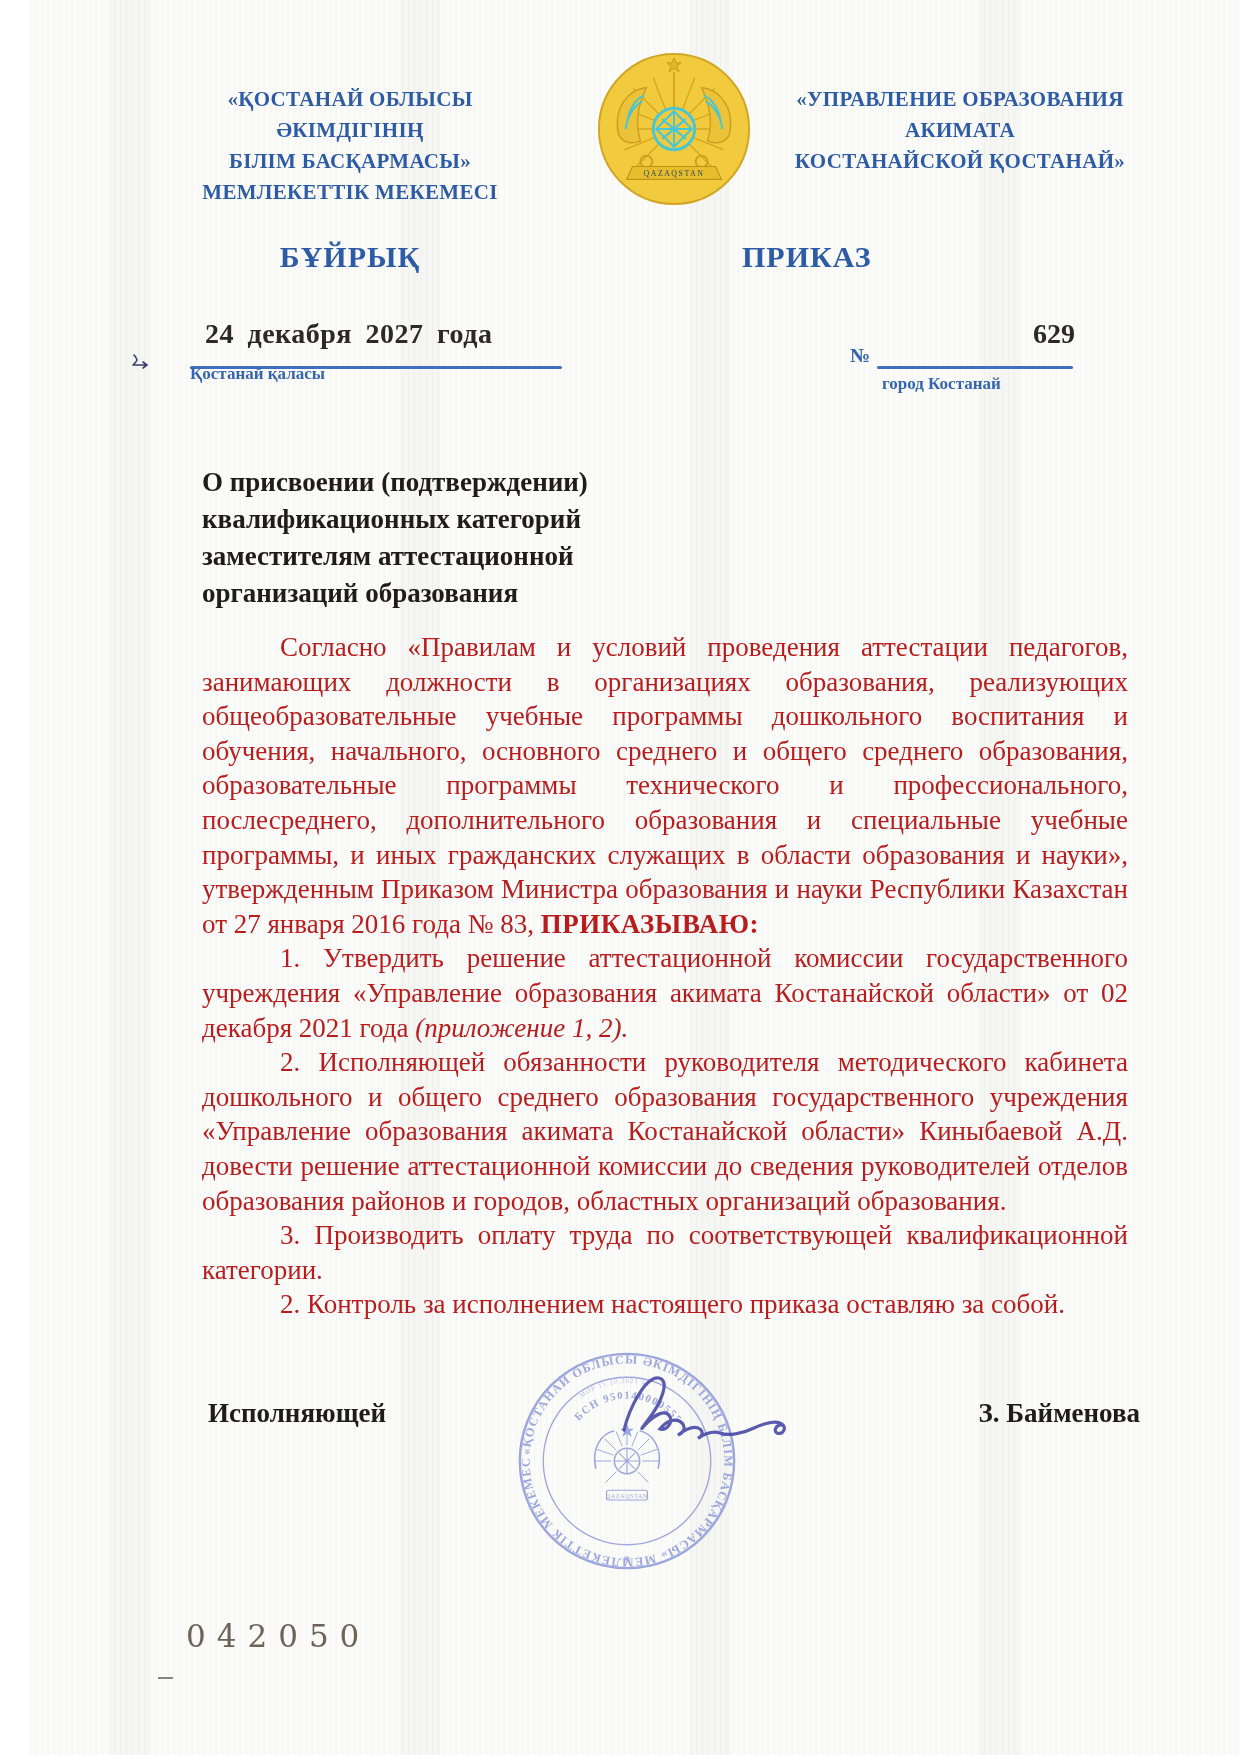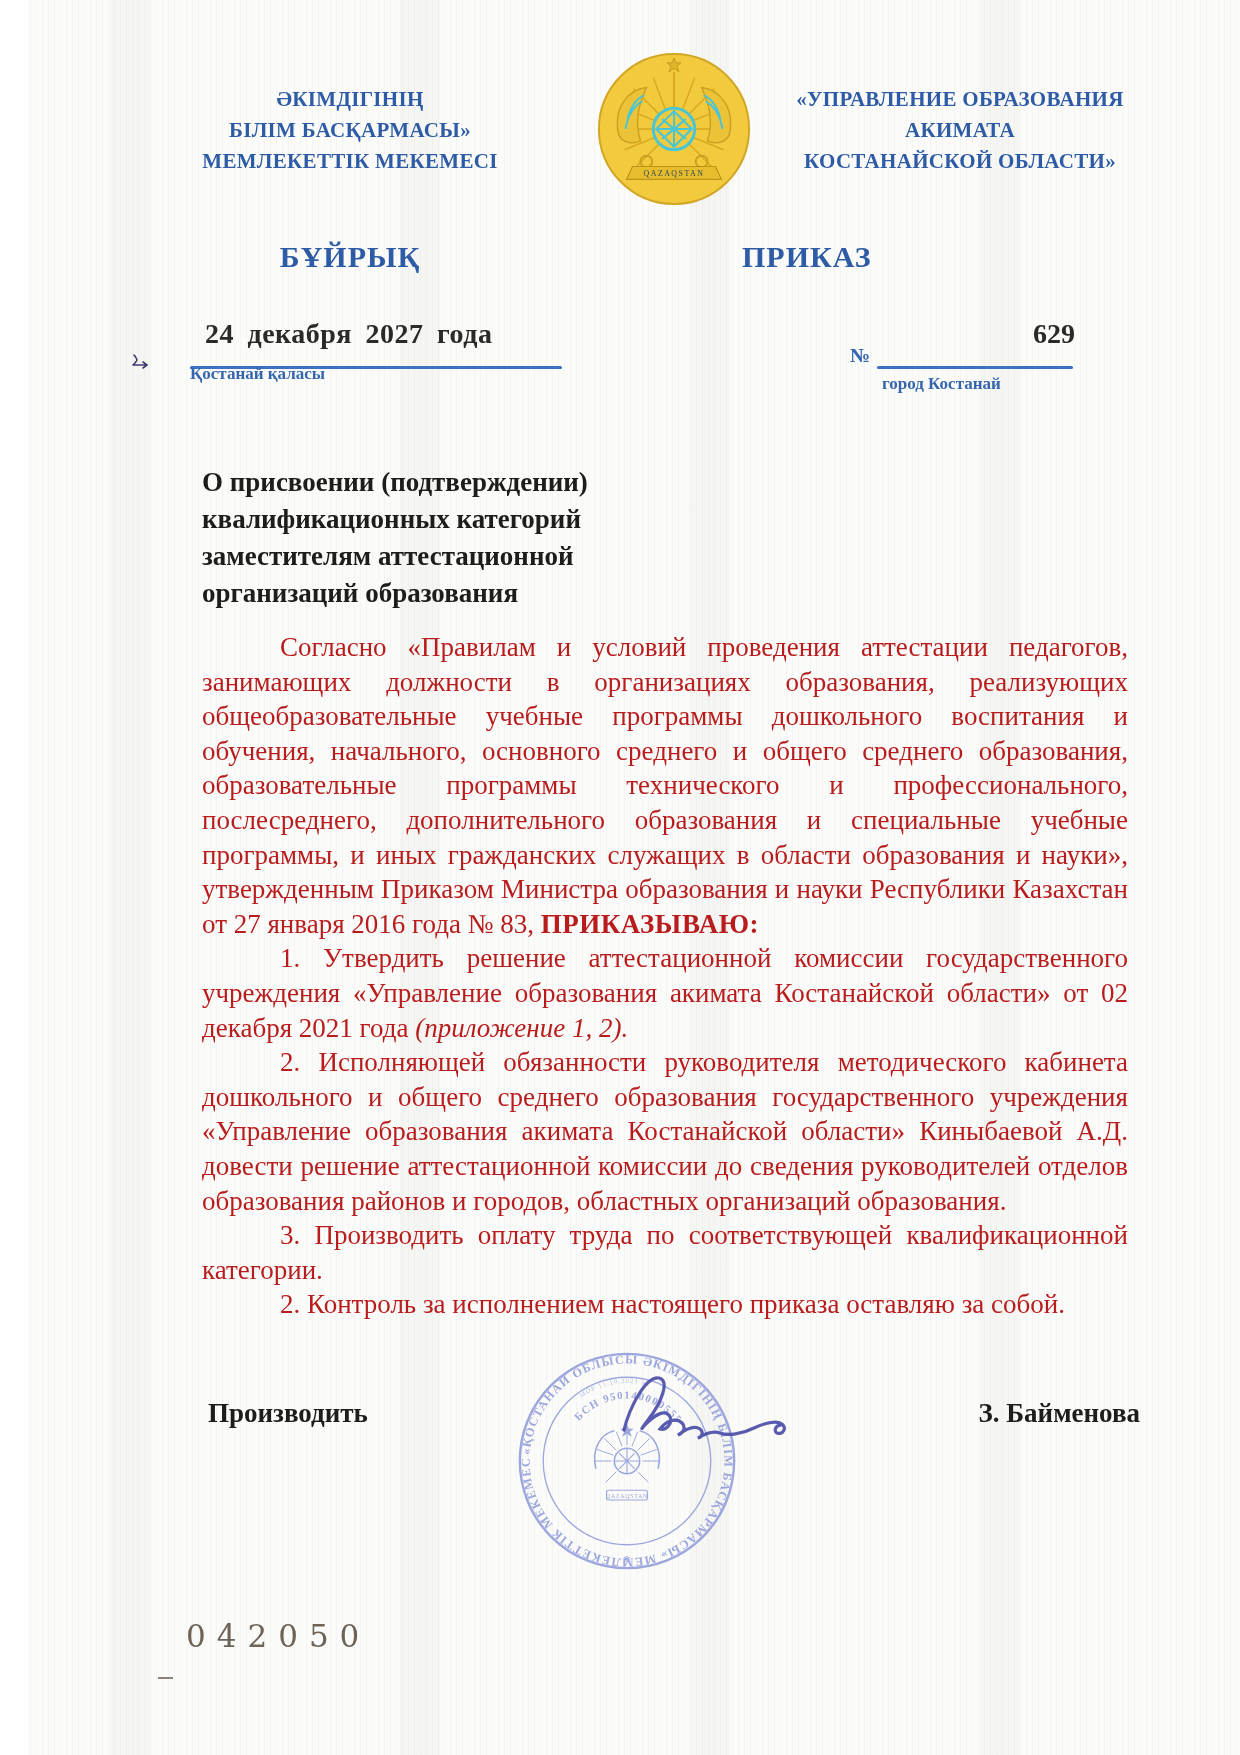--- a/index.html
+++ b/index.html
@@ -58,20 +58,21 @@
                  color:#6d6357;z-index:4;}
   .speck{position:absolute;left:158px;top:1677px;width:15px;height:2px;background:#8a837a;z-index:4;}
 </style>
 </head>
 <body>
 
 <div class="page">
   <div class="scan-left"></div>
 
   <div class="org org-left">
+    <div>«ҚОСТАНАЙ ОБЛЫСЫ</div>
     <div>ӘКІМДІГІНІҢ</div>
     <div>БІЛІМ БАСҚАРМАСЫ»</div>
     <div>МЕМЛЕКЕТТІК МЕКЕМЕСІ</div>
   </div>
 
   <div class="emblem">
     <svg viewBox="0 0 160 160" width="158" height="158">
       <circle cx="80" cy="80" r="76" fill="#f1ca3e" stroke="#d2a625" stroke-width="2"></circle>
       <g stroke="#d7a71f" stroke-width="1.4">
         <line x1="100" y1="80" x2="138" y2="80"></line>
@@ -105,21 +106,21 @@
       <circle cx="52" cy="113" r="6" fill="none" stroke="#cd9f20" stroke-width="2"></circle>
       <circle cx="108" cy="113" r="6" fill="none" stroke="#cd9f20" stroke-width="2"></circle>
       <path d="M38,118 L122,118 L128,131 L32,131 Z" fill="#e7bd2e" stroke="#bd9318" stroke-width="1.2"></path>
       <text x="80" y="128" text-anchor="middle" font-size="8" letter-spacing="1.5" fill="#2a4a55">QAZAQSTAN</text>
     </svg>
   </div>
 
   <div class="org org-right">
     <div>«УПРАВЛЕНИЕ ОБРАЗОВАНИЯ</div>
     <div>АКИМАТА</div>
-    <div>КОСТАНАЙСКОЙ ОБЛАСТИ»</div>
+    <div>КОСТАНАЙСКОЙ ҚОСТАНАЙ»</div>
   </div>
 
   <div class="doctype doctype-left">БҰЙРЫҚ</div>
   <div class="doctype doctype-right">ПРИКАЗ</div>
 
   <div class="date-value">24  декабря  2027 года</div>
   <div class="rule rule-left"></div>
   <div class="place place-kk">Қостанай қаласы</div>
   <svg class="margin-mark" viewBox="0 0 34 26">
     <path d="M4,3 C8,8 8,8 3,13 M4,13 L16,13 M13,10 L17,13 L13,16" stroke="#3c3c70" stroke-width="1.6" fill="none" stroke-linecap="round"></path>
@@ -139,21 +140,21 @@
 
   <div class="body-text">
     <p><span>Согласно «Правилам и условий проведения аттестации педагогов, занимающих должности в организациях образования, реализующих общеобразовательные учебные программы дошкольного воспитания и обучения, начального, основного среднего и общего среднего образования, образовательные программы технического и профессионального, послесреднего, дополнительного образования и специальные учебные программы, и иных гражданских служащих в области образования и науки», утвержденным Приказом Министра образования и науки Республики Казахстан от 27 января 2016 года № 83, </span><span class="prikaz">ПРИКАЗЫВАЮ:</span></p>
     <p><span>1. Утвердить решение аттестационной комиссии государственного учреждения «Управление образования акимата Костанайской области» от 02 декабря  2021 года </span><span class="attach-italic">(приложение 1, 2).</span></p>
     <p>2. Исполняющей обязанности руководителя методического кабинета дошкольного и общего среднего образования государственного учреждения «Управление образования акимата Костанайской области» Киныбаевой А.Д. довести решение аттестационной комиссии до сведения руководителей отделов образования районов и городов, областных организаций образования.</p>
     <p>3. Производить оплату труда по соответствующей квалификационной категории.</p>
     <p>2. Контроль за исполнением настоящего приказа  оставляю за собой.</p>
   </div>
 
   <div class="sig-row">
-    <span>Производить</span>
+    <span>Исполняющей</span>
     <span>З. Байменова</span>
   </div>
 
   <div class="stamp">
     <svg viewBox="0 0 232 232" width="226" height="226">
       <defs>
         <path id="ringPath" d="M 16,116 A 100,100 0 1 1 216,116 A 100,100 0 1 1 16,116"></path>
         <path id="binPath" d="M 52,116 A 64,64 0 0 1 180,116"></path>
         <path id="microPath" d="M 36,116 A 80,80 0 0 1 196,116"></path>
       </defs>

